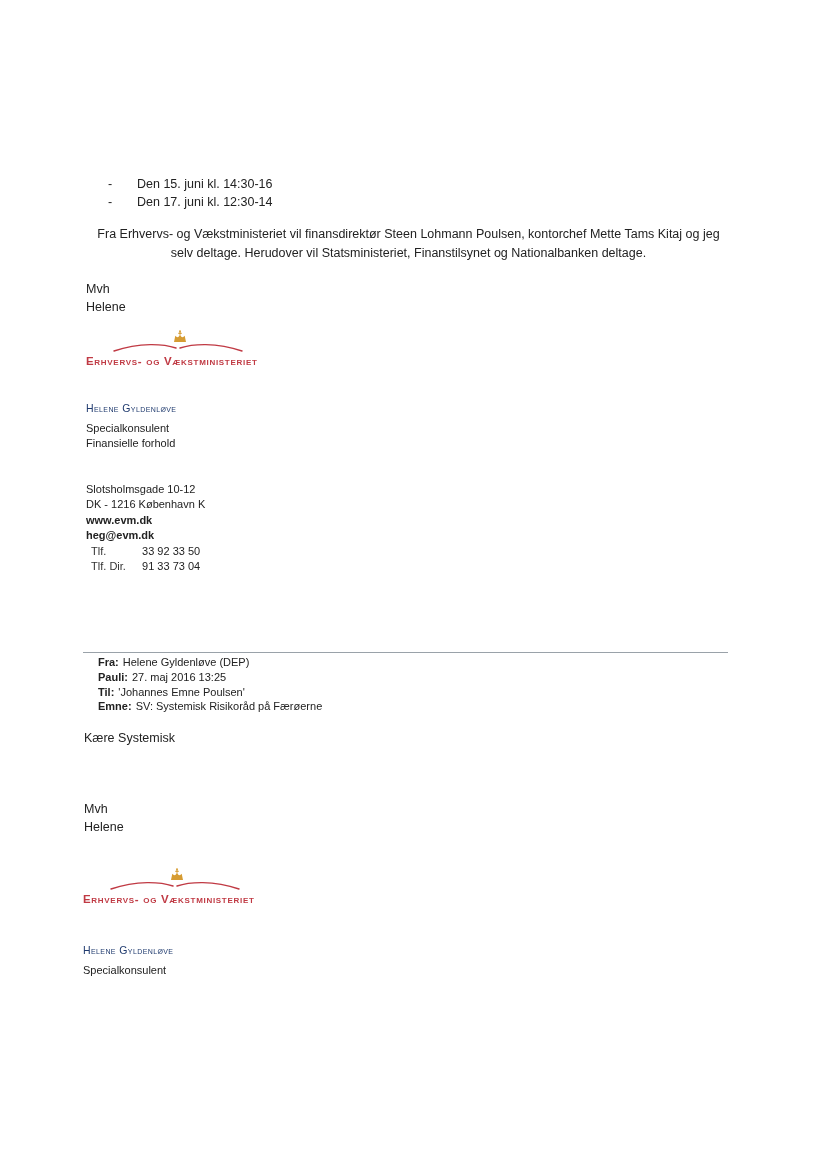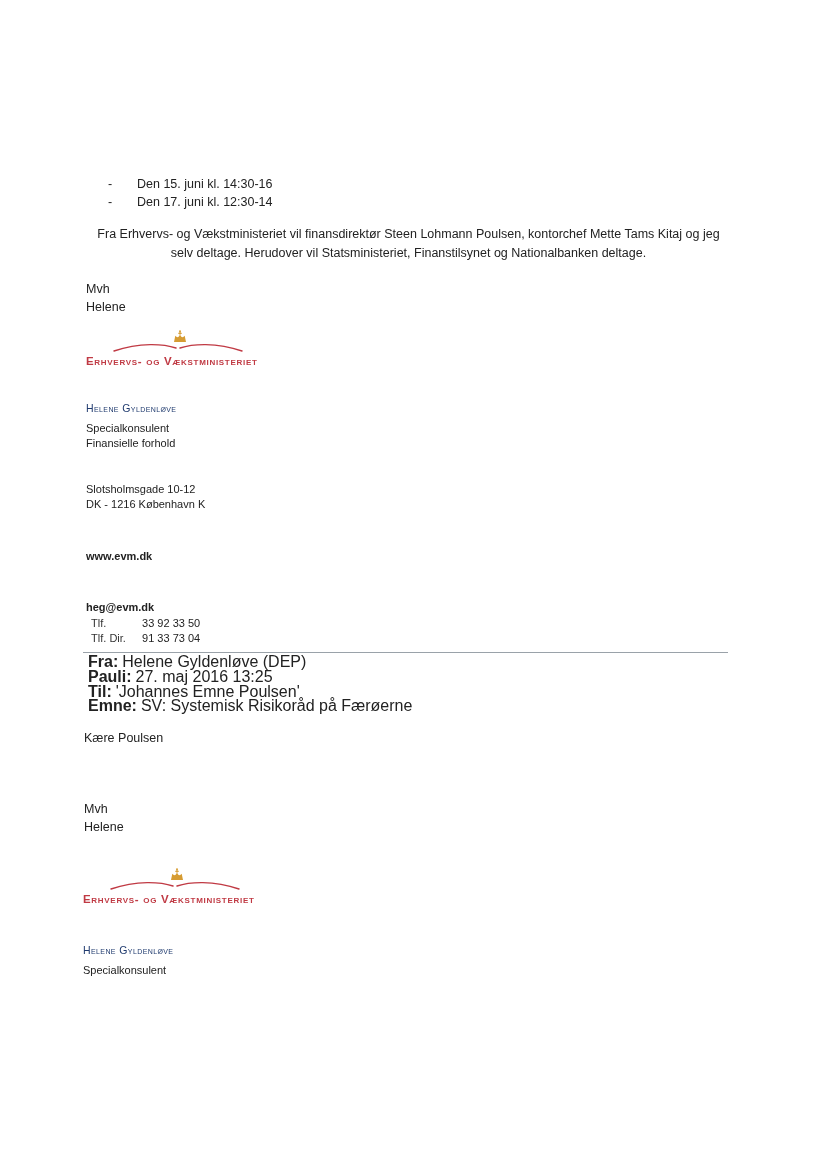--- a/index.html
+++ b/index.html
@@ -48,27 +48,27 @@
   .sig-2 { left: 83px; top: 943px; }
   .sig-name {
     font-variant: small-caps;
     font-weight: normal;
     font-size: 10.5px;
     letter-spacing: 0.4px;
     color: #1f3a6e;
     margin-bottom: 4px;
   }
   .sig-gap { height: 30px; }
-  .sig-bold { font-weight: 600; margin-top: 36px; }
+  .sig-bold { font-weight: 600; }
   .phone-row { display: flex; justify-content: center; }
   .phone-label { width: 51px; flex: 0 0 51px; color: #333; }
 
   
   .divider { position: absolute; left: 83px; top: 652px; width: 645px; height: 1px; background: #9aa2a9; }
-  .hdr-block { position: absolute; left: 88px; top: 655px; font-size: 16px; line-height: 14.8px; }
+  .hdr-block { position: absolute; left: 98px; top: 655px; font-size: 11px; line-height: 14.8px; }
   .hdr-label { font-weight: bold; margin-right: 4px; }
 
   .greeting { position: absolute; left: 84px; top: 731px; font-size: 12.5px; }
   .msg-body { position: absolute; left: 84px; top: 766px; font-size: 12.5px; }
 </style>
 </head>
 <body>
 
 <div class="page">
 
@@ -137,21 +137,21 @@
       <span class="hdr-label">Pauli:</span><span>27. maj 2016 13:25</span>
     </div>
     <div>
       <span class="hdr-label">Til:</span><span>'Johannes Emne Poulsen'</span>
     </div>
     <div>
       <span class="hdr-label">Emne:</span><span>SV: Systemisk Risikoråd på Færøerne</span>
     </div>
   </div>
 
-  <div class="greeting">Kære Poulsen</div>
+  <div class="greeting">Kære Systemisk</div>
 
   <div class="signoff signoff-2">
     <div>Mvh</div>
     <div>Helene</div>
   </div>
 
   <div class="logo logo-2">
     <span class="crown">
       <svg width="20" height="16" viewBox="0 0 20 16">
         <path d="M4 13 h12 l-1.3-6.2 c-1.8 2.3 -3.7 1.6 -4.7 -1.5 c-1 3.1 -2.9 3.8 -4.7 1.5 Z" fill="#d69c33"></path>

